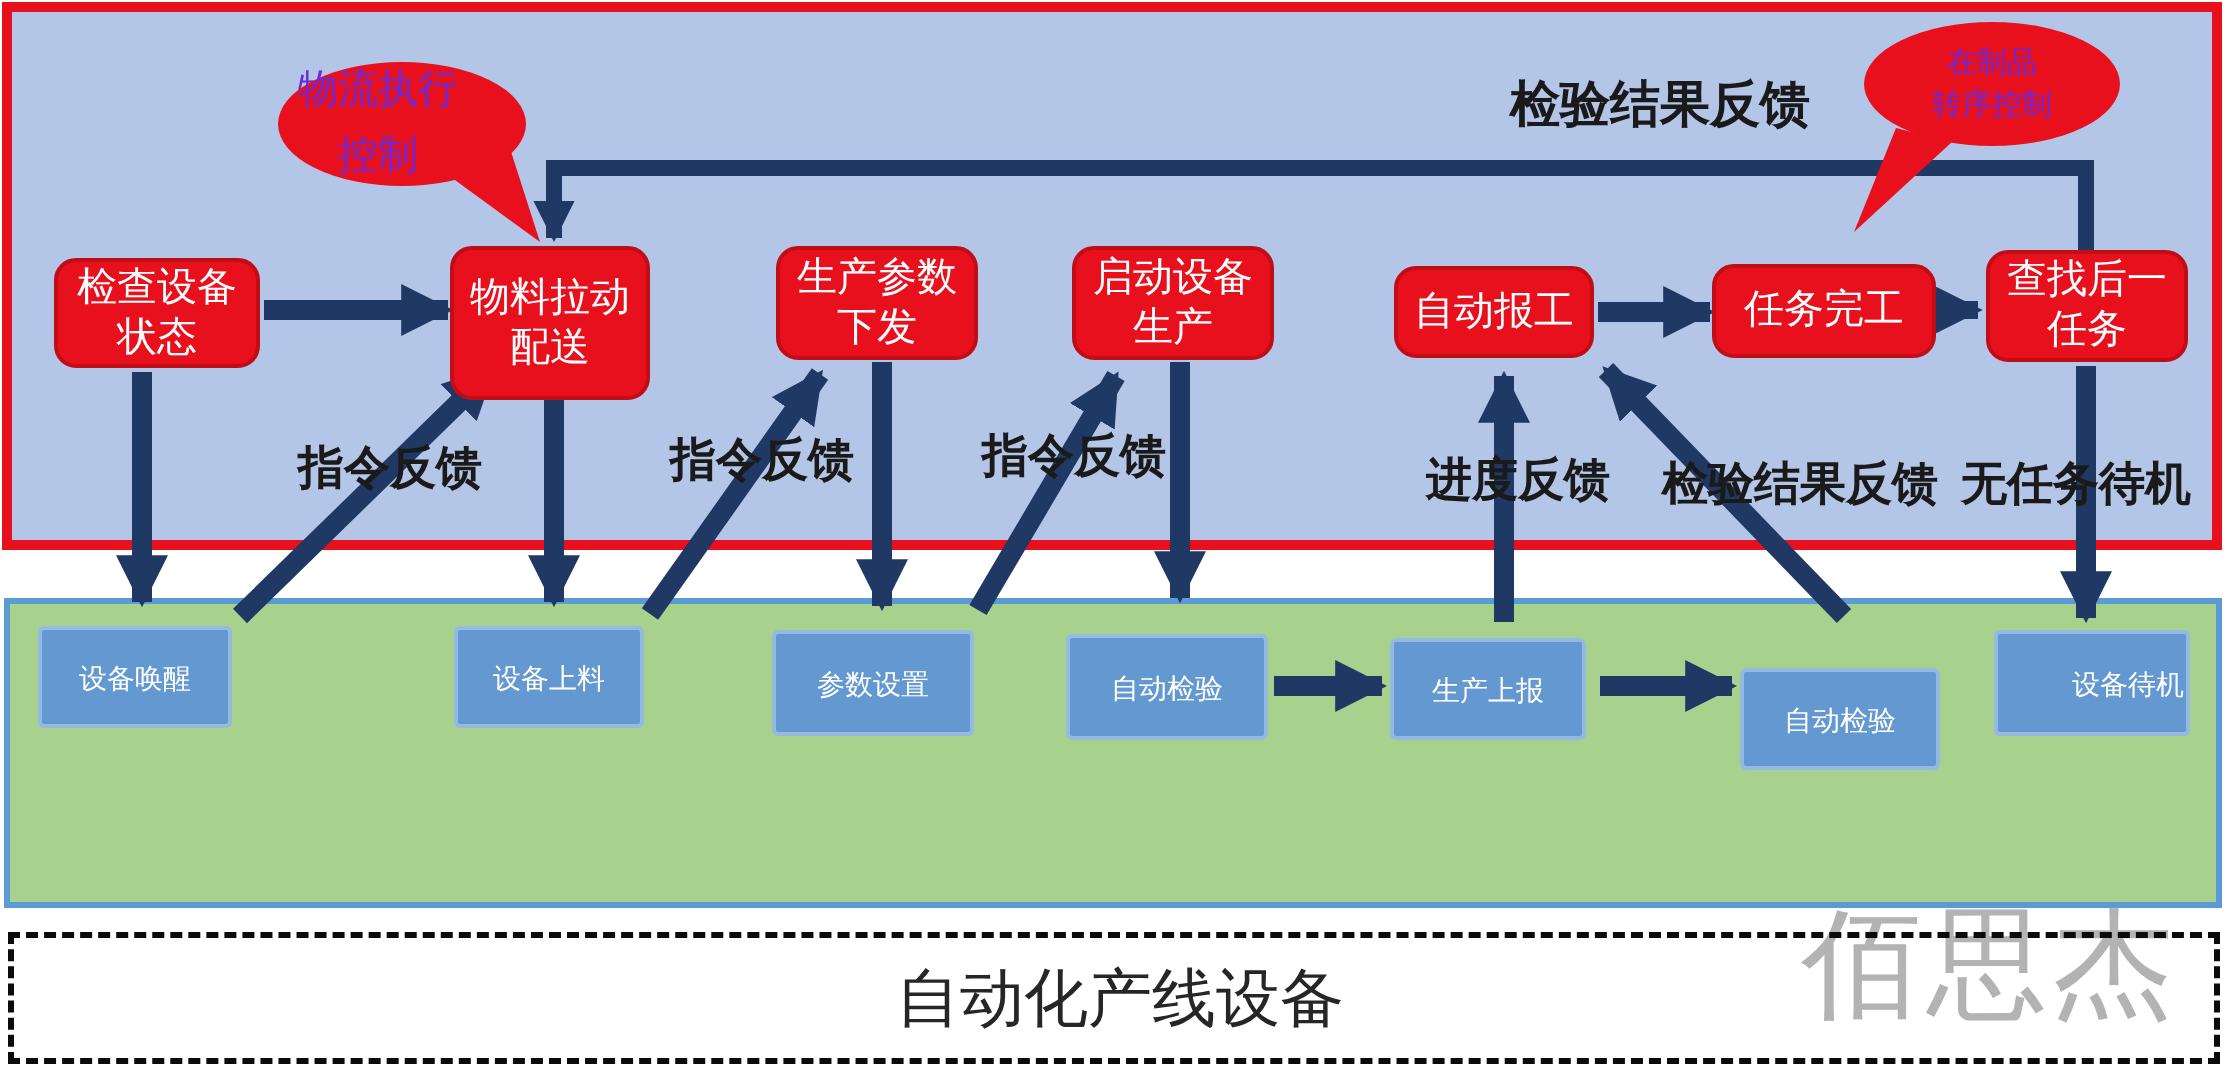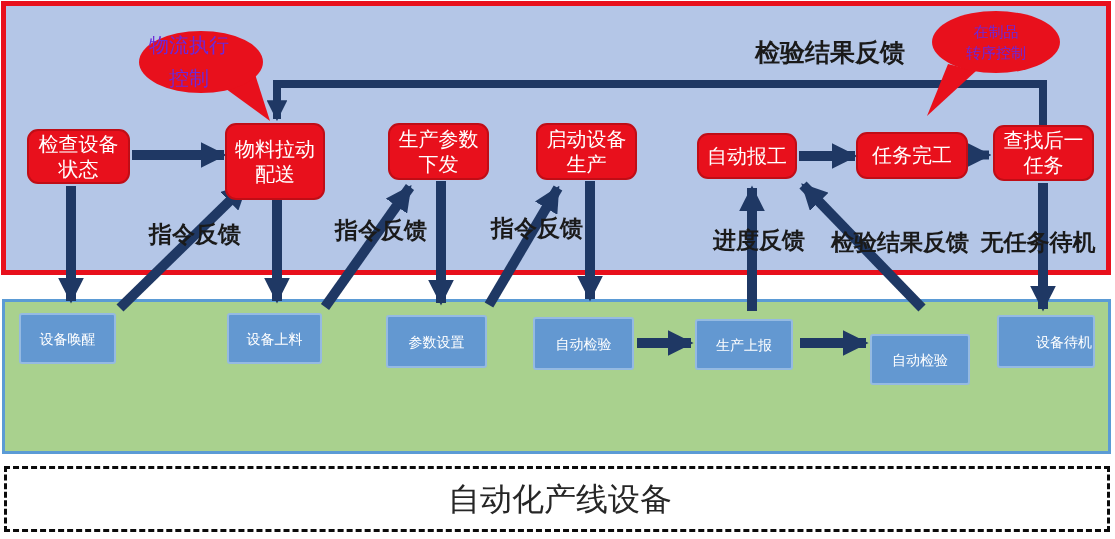--- a/index.html
+++ b/index.html
@@ -39,20 +39,21 @@
   }
 </style>
 </head>
 <body>
 
 <div id="canvas" style="--mom-fill: #b4c6e7; --mom-border: #e8101c; --red-box: #e8101c; --red-box-border: #c00d16; --iot-fill: #a9d18e; --iot-border: #5b9bd5; --blue-box: #6398d1; --blue-box-border: #95bae2; --arrow: #1f3864; --label-text: #1a1a1a; --watermark-color: #b3b3b3;">
   <div class="region region-mom"></div>
   <div class="region region-iot"></div>
   <div class="region region-line"></div>
 
+  <div class="watermark" style="left:995px;top:483px;">佰思杰</div>
   <div class="line-border"></div>
 
   <svg id="arrow-layer" viewBox="0 0 1115 539" xmlns="http://www.w3.org/2000/svg">
       <defs>
         <marker id="ah" viewBox="0 0 10 10" refX="9" refY="5" markerWidth="2.6" markerHeight="2.6" orient="auto-start-reverse">
      <path d="M0,0 L10,5 L0,10 Z" fill="#1f3864"></path>
    </marker>
       </defs>
       <polyline points="132,155 224,155" fill="none" stroke="#1f3864" stroke-width="10" marker-end="url(#ah)"></polyline>
       <polyline points="71,186 71,301" fill="none" stroke="#1f3864" stroke-width="10" marker-end="url(#ah)"></polyline>

